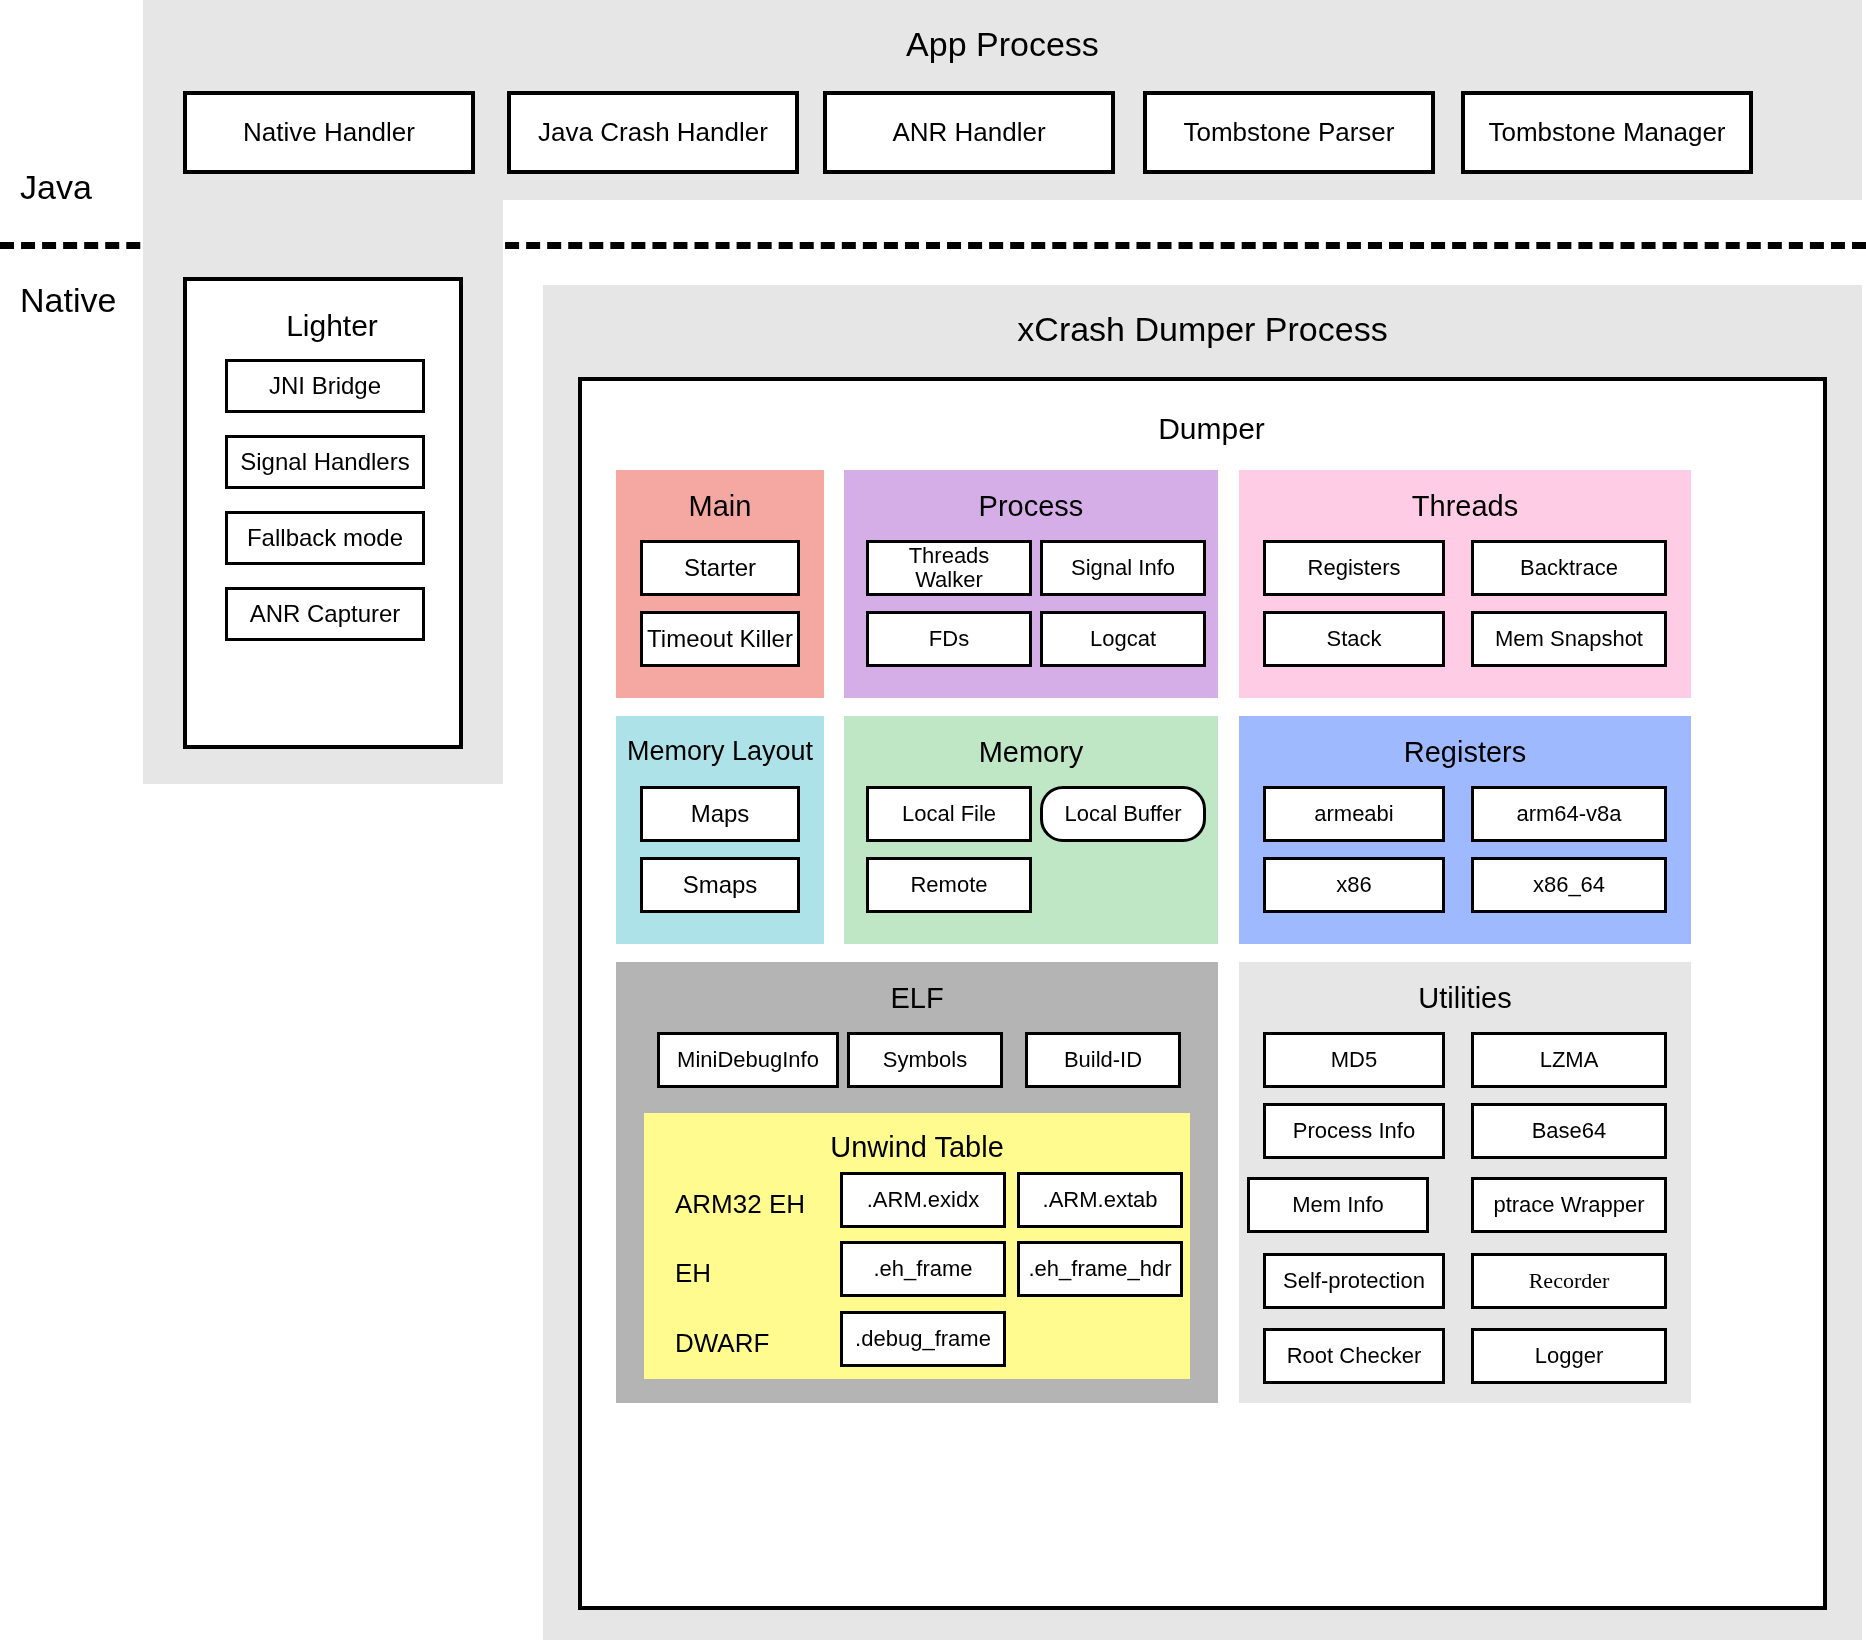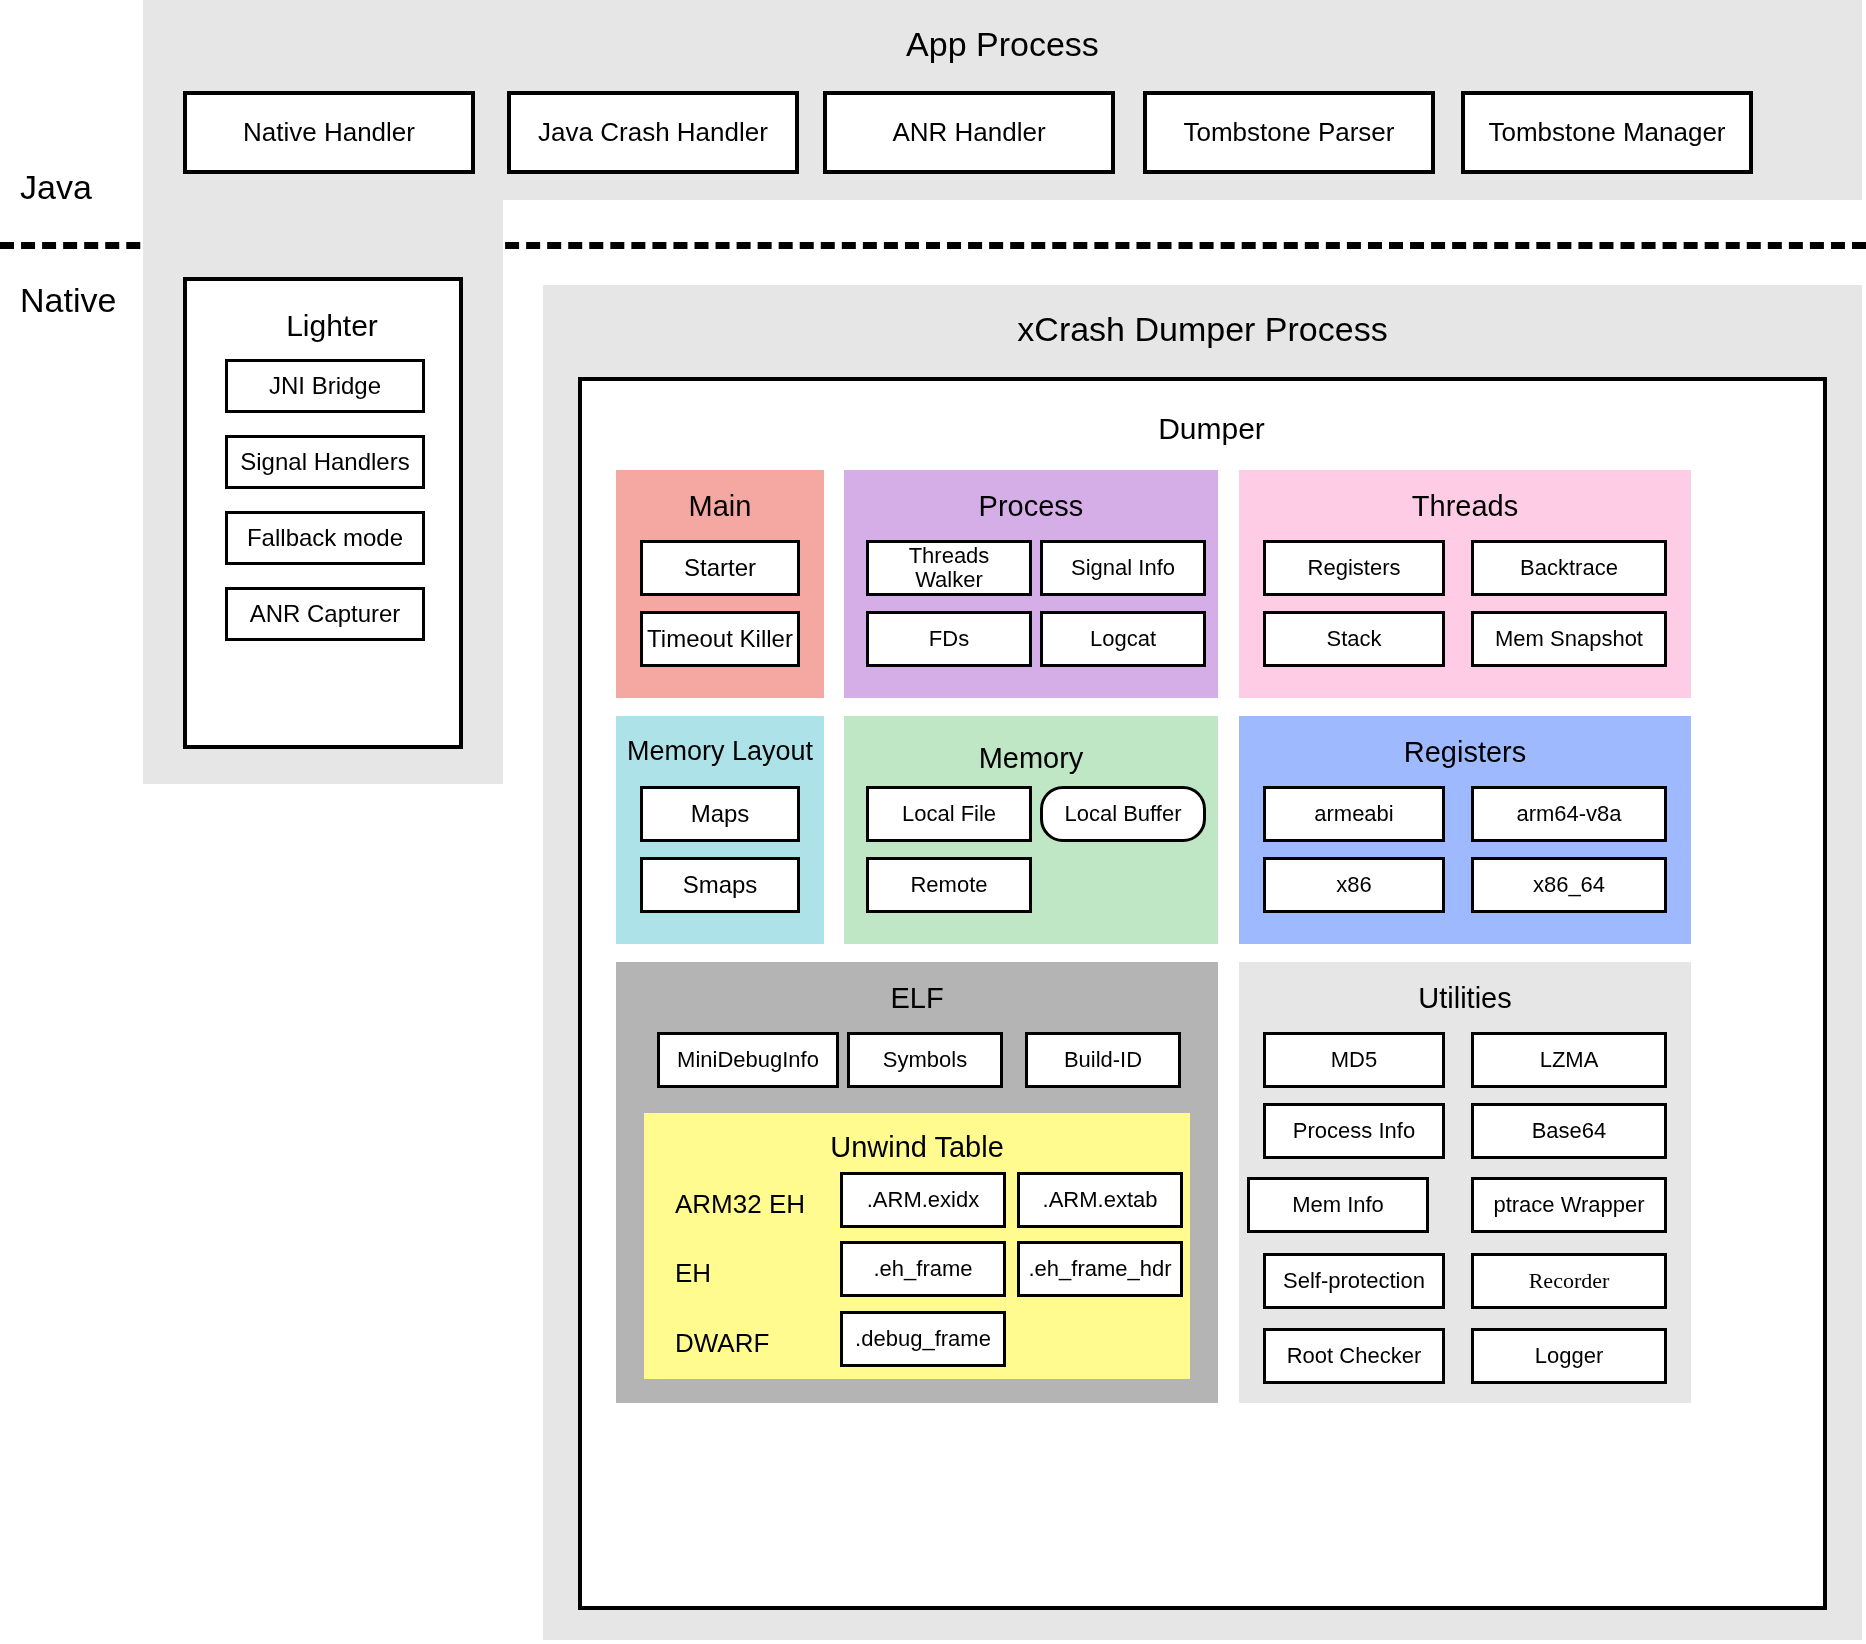--- a/index.html
+++ b/index.html
@@ -195,21 +195,21 @@
       <div class="group-title" style="top:22px; font-size:27px;">Memory Layout</div>
       <div class="chip" style="left:24px; top:70px; width:160px; height:56px;">
         <span>Maps</span>
       </div>
       <div class="chip" style="left:24px; top:141px; width:160px; height:56px;">
         <span>Smaps</span>
       </div>
     </div>
 
     <div class="group c-memory" style="left:262px; top:335px; width:374px; height:228px;">
-      <div class="group-title" style="top:28px;">Memory</div>
+      <div class="group-title" style="top:22px;">Memory</div>
       <div class="chip sm" style="left:22px; top:70px; width:166px; height:56px;">
         <span>Local File</span>
       </div>
       <div class="chip sm" style="left:196px; top:70px; width:166px; height:56px;border-radius:23px;">
         <span>Local Buffer</span>
       </div>
       <div class="chip sm" style="left:22px; top:141px; width:166px; height:56px;">
         <span>Remote</span>
       </div>
     </div>

